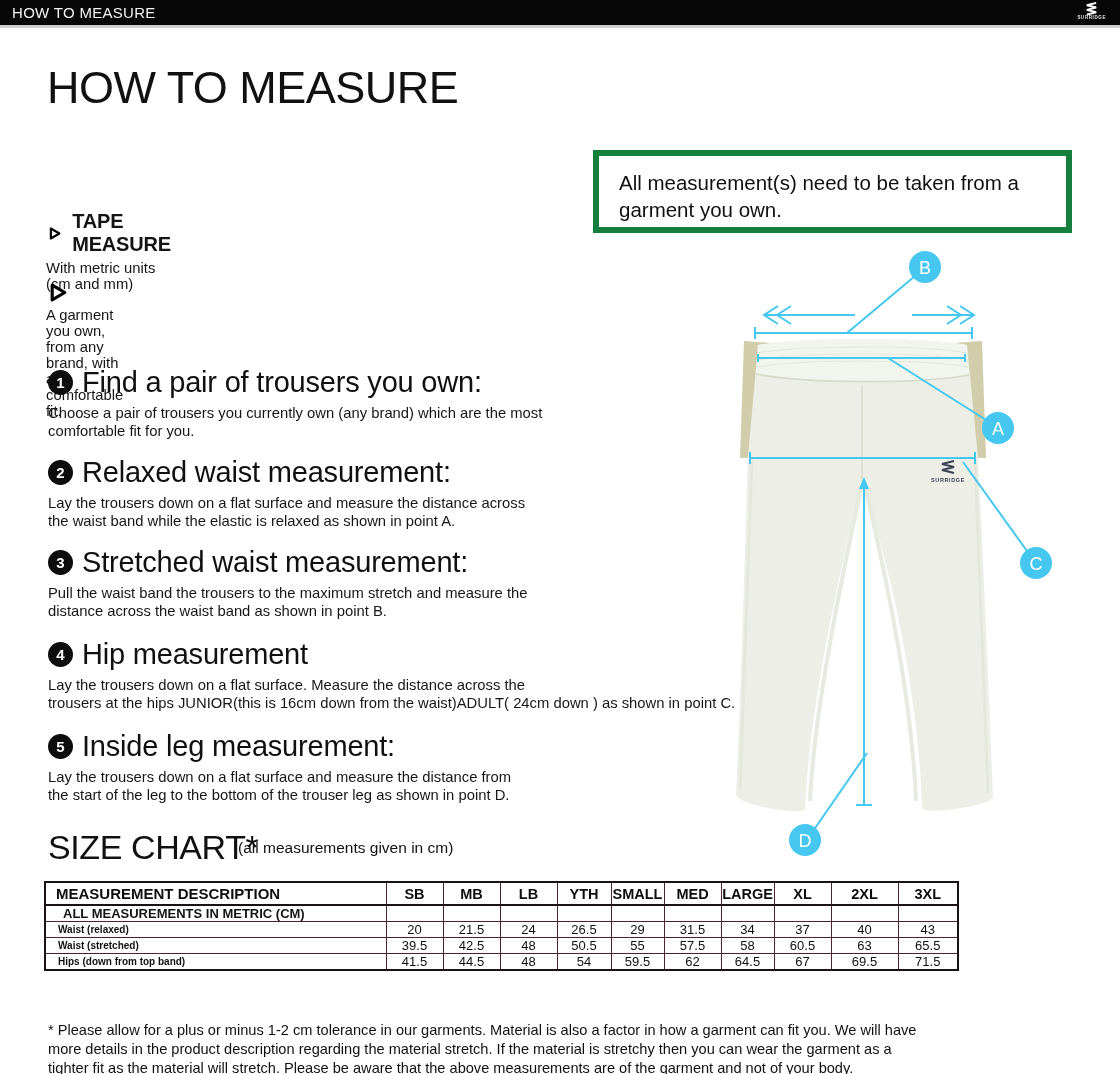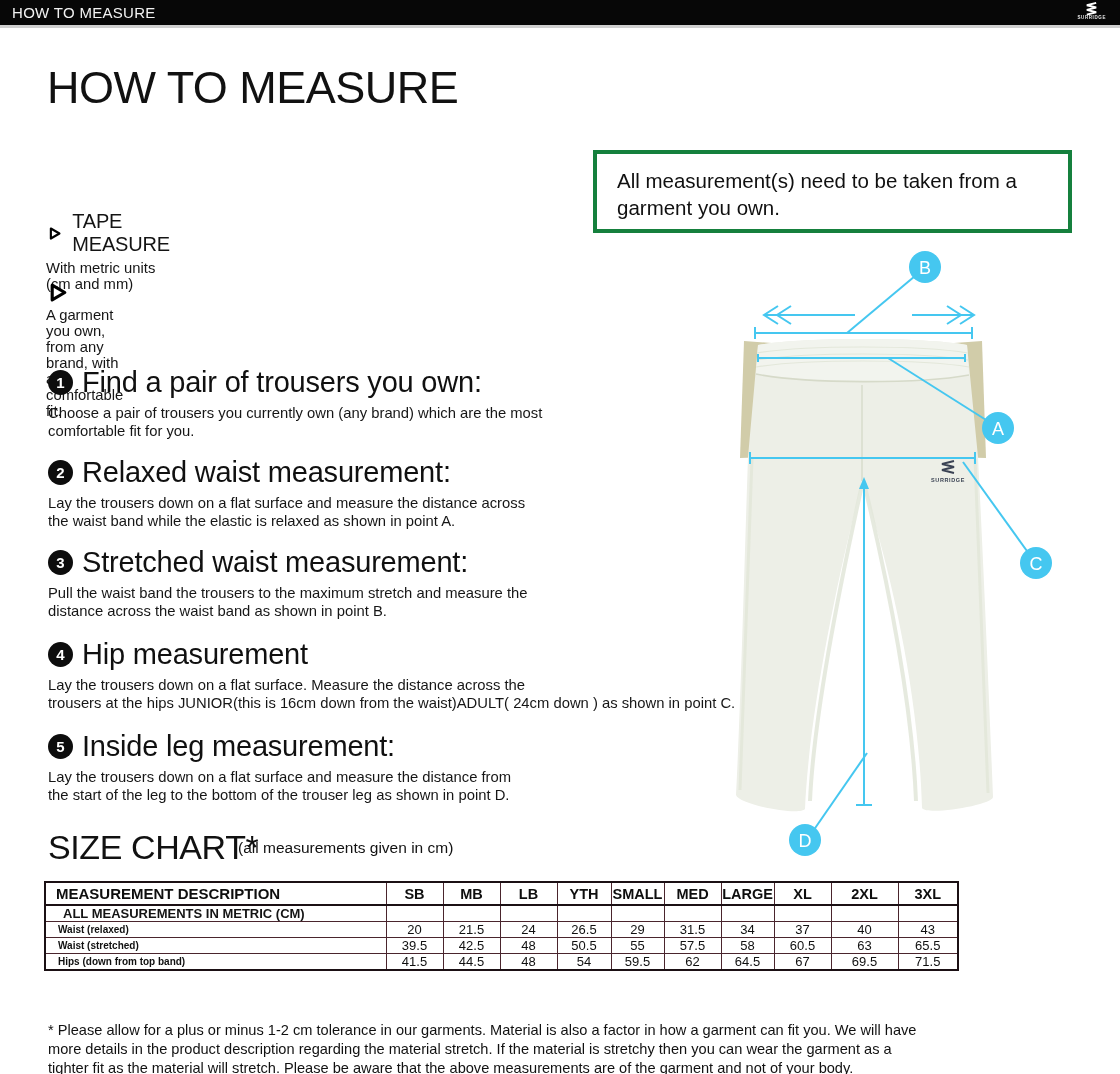--- a/index.html
+++ b/index.html
@@ -17,39 +17,39 @@
   
   .h1 { position:absolute; left:47px; top:62px; font-size:45px; font-weight:500; letter-spacing:-.5px; color:#111; }
   .h2 { position:absolute; left:50px; top:146px; font-size:27px; font-weight:500; letter-spacing:-.3px; color:#111; }
 
   
   .need-items { position:absolute; left:48px; top:0; }
   .need-item { position:absolute; left:0; }
   .need-item:nth-child(1) { top:210px; }
   .need-item:nth-child(2) { top:282px; }
   .need-head { display:flex; align-items:center; gap:10px; }
-  .need-title { font-size:20px; font-weight:400; letter-spacing:-.2px; }
+  .need-title { font-size:20px; font-weight:700; letter-spacing:-.2px; }
   .need-sub { font-size:14.8px; margin-top:4px; margin-left:-2px; color:#151515; }
 
   
   .steps { position:absolute; left:48px; top:0; }
   .step { position:absolute; left:0; width:720px; }
   .step:nth-child(1) { top:366px; }
   .step:nth-child(2) { top:456px; }
   .step:nth-child(3) { top:546px; }
   .step:nth-child(4) { top:638px; }
   .step:nth-child(5) { top:730px; }
   .step-head { display:flex; align-items:center; gap:9px; }
   .step-num { width:25px; height:25px; border-radius:50%; background:#0d0d0d; color:#fff;
               font-weight:bold; font-size:15px; display:flex; align-items:center; justify-content:center; flex:0 0 25px; }
   .step-title { font-size:29px; font-weight:500; letter-spacing:-.2px; color:#101010; }
   .step-desc { margin-top:6px; font-size:14.8px; line-height:17.5px; white-space:pre-line; color:#161616; }
 
   
-  .note-box { position:absolute; left:593px; top:150px; width:479px; height:83px; border:4px solid #15803d;
+  .note-box { position:absolute; left:593px; top:150px; width:479px; height:83px; border:6px solid #15803d;
               padding:13px 20px; font-size:20.5px; line-height:27px; white-space:pre-line; color:#101010; }
 
   
   .figure { position:absolute; left:690px; top:245px; width:400px; height:630px; }
 
   
   .h3 { position:absolute; left:48px; top:828px; font-size:34px; font-weight:500; letter-spacing:-.4px; color:#111; }
   .h3-sub { position:absolute; left:238px; top:839px; font-size:15.5px; color:#111; }
 
   table.size-chart { position:absolute; left:44px; top:881px; width:913px; border-collapse:collapse;

